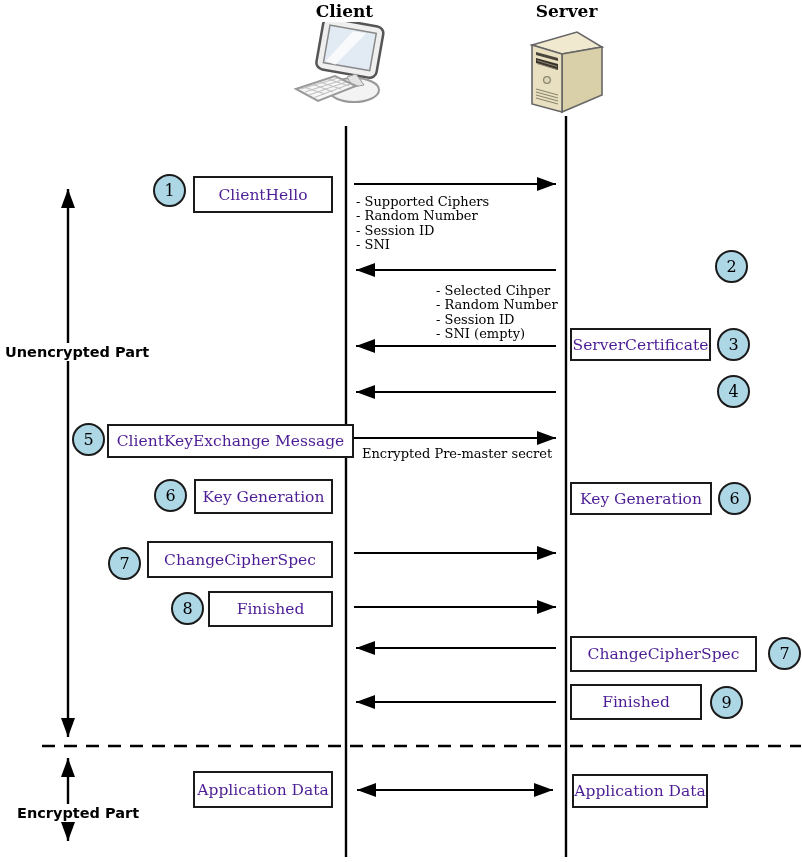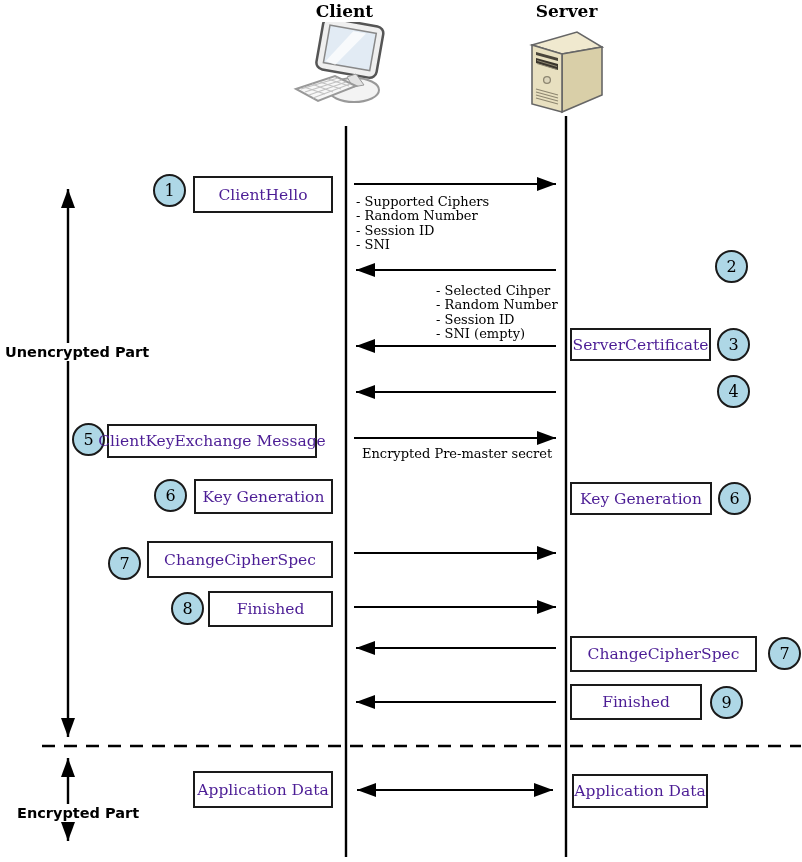--- a/index.html
+++ b/index.html
@@ -122,21 +122,21 @@
   <div class="circ" style="left:717px;top:375px;">4</div>
   <div class="circ" style="left:72px;top:423px;">5</div>
   <div class="circ" style="left:154px;top:479px;">6</div>
   <div class="circ" style="left:718px;top:482px;">6</div>
   <div class="circ" style="left:108px;top:547px;">7</div>
   <div class="circ" style="left:171px;top:592px;">8</div>
   <div class="circ" style="left:768px;top:637px;">7</div>
   <div class="circ" style="left:710px;top:686px;">9</div>
 
   <div class="mbox" style="left:193px;top:176px;width:140px;height:37px;">ClientHello</div>
-  <div class="mbox" style="left:107px;top:424px;width:210px;height:34px;">ClientKeyExchange Message</div>
+  <div class="mbox" style="left:107px;top:424px;width:247px;height:34px;">ClientKeyExchange Message</div>
   <div class="mbox" style="left:194px;top:479px;width:139px;height:35px;">Key Generation</div>
   <div class="mbox" style="left:147px;top:541px;width:186px;height:37px;">ChangeCipherSpec</div>
   <div class="mbox" style="left:208px;top:591px;width:125px;height:36px;">Finished</div>
   <div class="mbox" style="left:193px;top:771px;width:140px;height:37px;">Application Data</div>
 
   <div class="mbox" style="left:570px;top:328px;width:141px;height:33px;">ServerCertificate</div>
   <div class="mbox" style="left:570px;top:482px;width:142px;height:33px;">Key Generation</div>
   <div class="mbox" style="left:570px;top:636px;width:187px;height:36px;">ChangeCipherSpec</div>
   <div class="mbox" style="left:570px;top:684px;width:132px;height:36px;">Finished</div>
   <div class="mbox" style="left:572px;top:774px;width:136px;height:34px;">Application Data</div>

